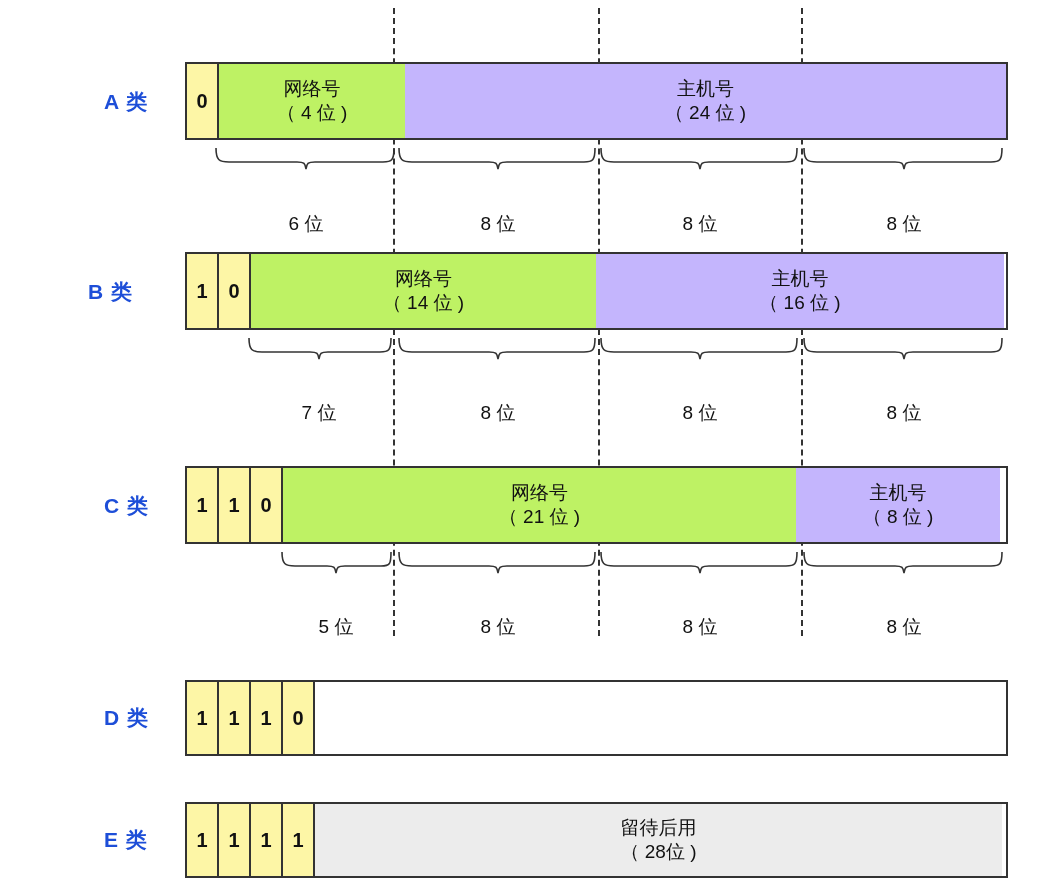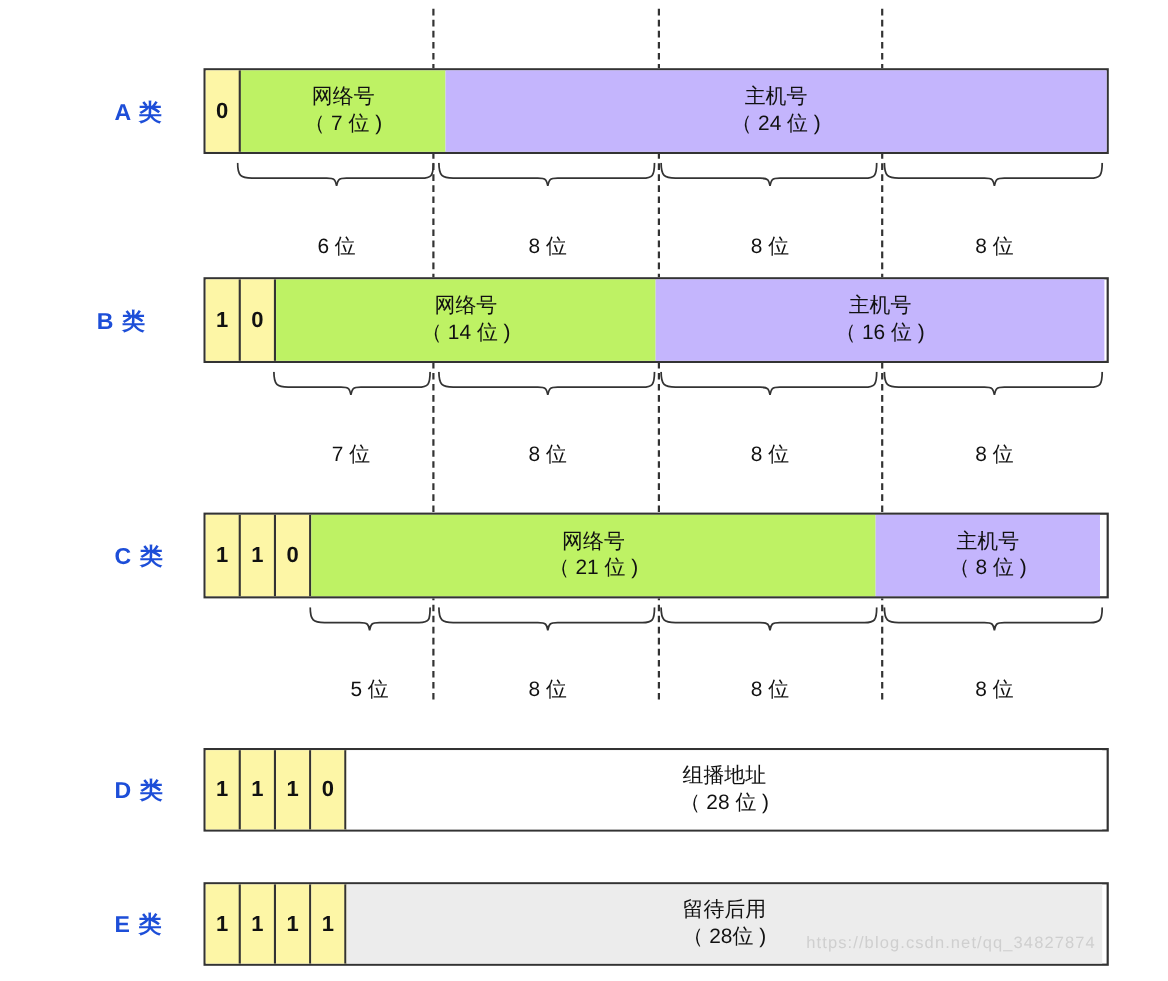--- a/index.html
+++ b/index.html
@@ -103,21 +103,21 @@
   <div class="vline" style="left:393px; top:8px; height:628px;"></div>
   <div class="vline" style="left:598px; top:8px; height:628px;"></div>
   <div class="vline" style="left:801px; top:8px; height:628px;"></div>
 
   <div class="class-label" style="left:104px; top:88px;">A 类</div>
   <div class="bar" style="left:185px; top:62px; width:823px; height:78px;">
     <div class="bitcell">0</div>
     <div class="seg net" style="width:186px;">
       <div class="txt">
         <span class="l1">网络号</span>
-        <span class="l2">（ 7 位 )</span>
+        <span class="l2">（ 4 位 )</span>
       </div>
     </div>
     <div class="seg host" style="width:601px;">
       <div class="txt">
         <span class="l1">主机号</span>
         <span class="l2">（ 24 位 )</span>
       </div>
     </div>
   </div>
 
@@ -194,37 +194,30 @@
   <div class="bitlabel" style="left:458px; top:614px; width:80px;">8 位</div>
   <div class="bitlabel" style="left:660px; top:614px; width:80px;">8 位</div>
   <div class="bitlabel" style="left:864px; top:614px; width:80px;">8 位</div>
 
   <div class="class-label" style="left:104px; top:704px;">D 类</div>
   <div class="bar" style="left:185px; top:680px; width:823px; height:76px;">
     <div class="bitcell">1</div>
     <div class="bitcell">1</div>
     <div class="bitcell">1</div>
     <div class="bitcell">0</div>
-    <div class="seg white" style="width:687px;">
-      <div class="txt">
-        <span class="l1">组播地址</span>
-        <span class="l2">（ 28 位 )</span>
-      </div>
-    </div>
   </div>
 
   <div class="class-label" style="left:104px; top:826px;">E 类</div>
   <div class="bar" style="left:185px; top:802px; width:823px; height:76px;">
     <div class="bitcell">1</div>
     <div class="bitcell">1</div>
     <div class="bitcell">1</div>
     <div class="bitcell">1</div>
     <div class="seg gray" style="width:687px;">
       <div class="txt">
         <span class="l1">留待后用</span>
         <span class="l2">（ 28位 )</span>
       </div>
     </div>
   </div>
 
-  <div class="watermark" style="left:733px; top:849px;">https://blog.csdn.net/qq_34827874</div>
 
 </div>
 
 </body></html>

